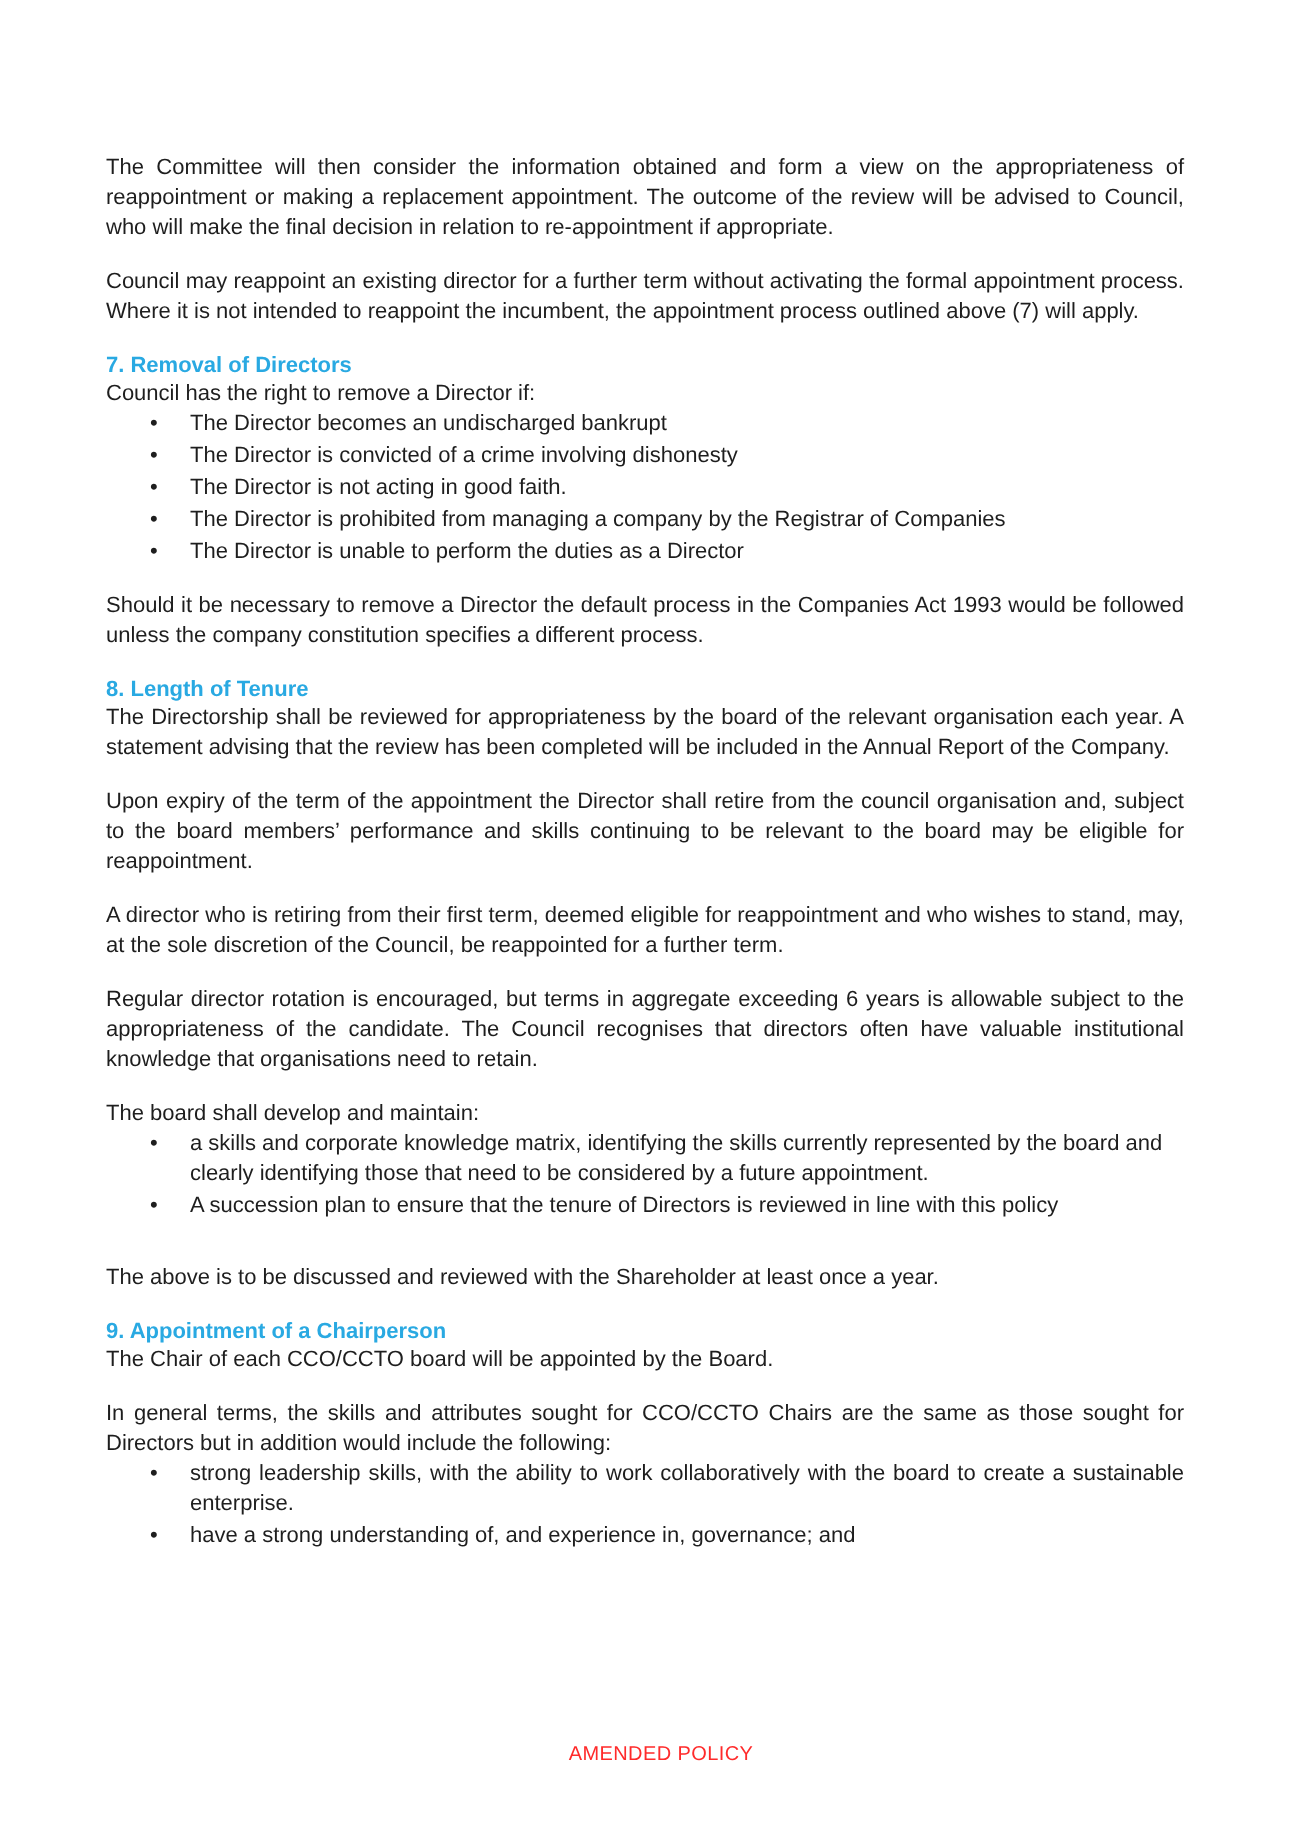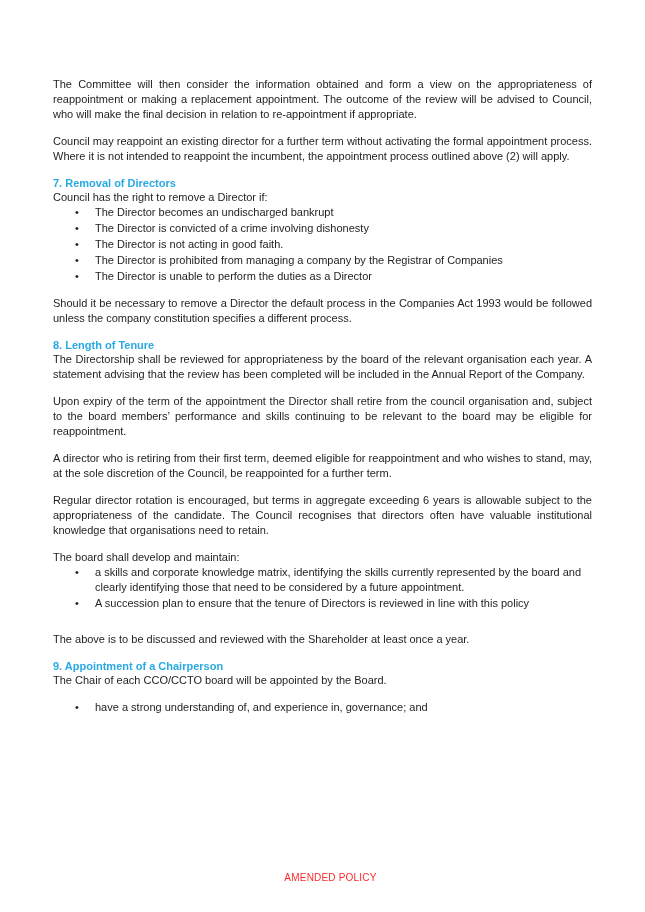--- a/index.html
+++ b/index.html
@@ -75,21 +75,21 @@
     color: var(--footer-color, #ff2b2b);
     padding-left: 16px;
   }
 </style>
 </head>
 <body>
 
 <div class="page">
   <div class="content">
       <p class="para">The Committee will then consider the information obtained and form a view on the appropriateness of reappointment or making a replacement appointment. The outcome of the review will be advised to Council, who will make the final decision in relation to re-appointment if appropriate.</p>
-      <p class="para">Council may reappoint an existing director for a further term without activating the formal appointment process.  Where it is not intended to reappoint the incumbent, the appointment process outlined above (2) will apply.</p>
+      <p class="para">Council may reappoint an existing director for a further term without activating the formal appointment process.  Where it is not intended to reappoint the incumbent, the appointment process outlined above (7) will apply.</p>
       <h2 class="sec-heading">7. Removal of Directors</h2>
       <p class="para lead">Council has the right to remove a Director if:</p>
       <ul class="bullets">
         <li>The Director becomes an undischarged bankrupt</li>
         <li>The Director is convicted of a crime involving dishonesty</li>
         <li>The Director is not acting in good faith.</li>
         <li>The Director is prohibited from managing a company by the Registrar of Companies</li>
         <li>The Director is unable to perform the duties as a Director</li>
       </ul>
       <p class="para">Should it be necessary to remove a Director the default process in the Companies Act 1993 would be followed unless the company constitution specifies a different process.</p>
@@ -100,18 +100,20 @@
       <p class="para">Regular director rotation is encouraged, but terms in aggregate exceeding 6 years is allowable subject to the appropriateness of the candidate. The Council recognises that directors often have valuable institutional knowledge that organisations need to retain.</p>
       <p class="para lead">The board shall develop and maintain:</p>
       <ul class="bullets ragged">
         <li>a skills and corporate knowledge matrix, identifying the skills currently represented by the board and clearly identifying those that need to be considered by a future appointment.</li>
         <li>A succession plan to ensure that the tenure of Directors is reviewed in line with this policy</li>
       </ul>
       <div class="spacer"></div>
       <p class="para">The above is to be discussed and reviewed with the Shareholder at least once a year.</p>
       <h2 class="sec-heading">9. Appointment of a Chairperson</h2>
       <p class="para">The Chair of each CCO/CCTO board will be appointed by the Board.</p>
+      <p class="para lead">In general terms, the skills and attributes sought for CCO/CCTO Chairs are the same as those sought for Directors but in addition would include the following:</p>
       <ul class="bullets">
+        <li>strong leadership skills, with the ability to work collaboratively with the board to create a sustainable enterprise.</li>
         <li>have a strong understanding of, and experience in, governance; and</li>
       </ul>
     </div>
   <div class="footer">AMENDED POLICY</div>
 </div>
 
 </body></html>

